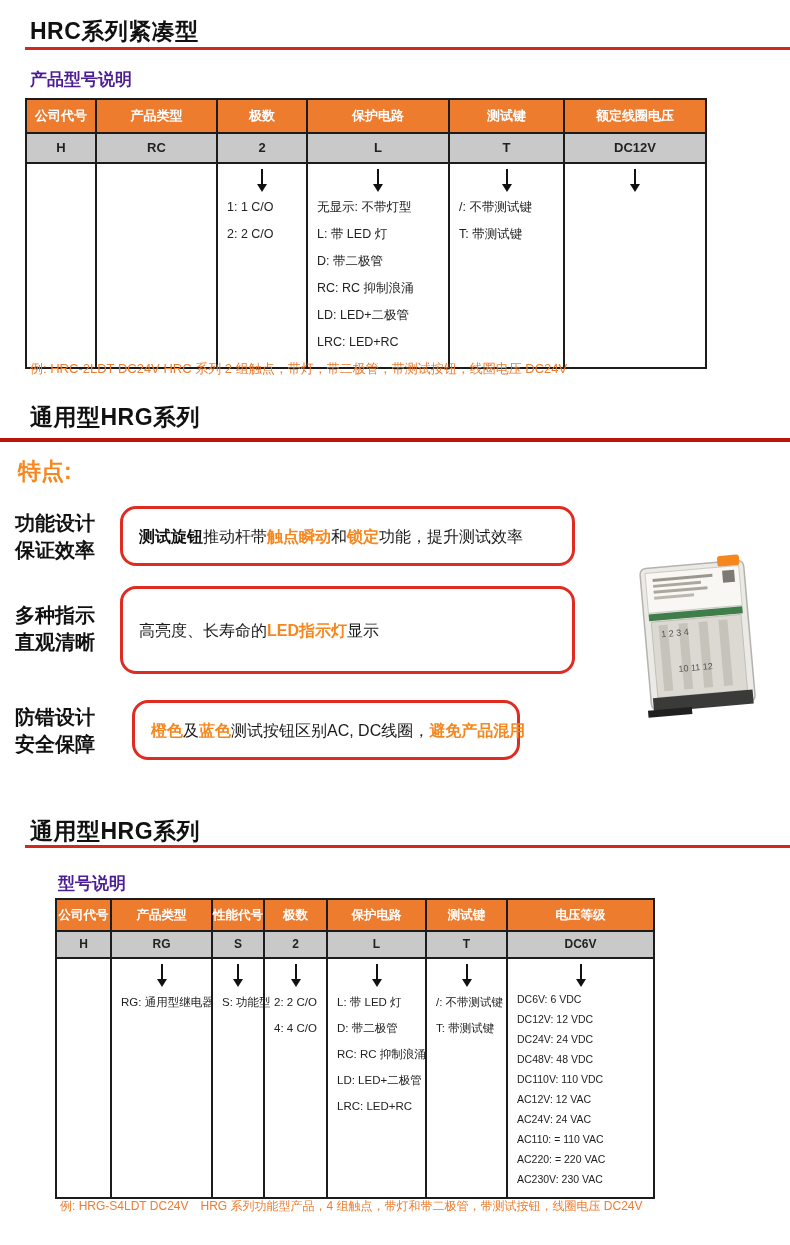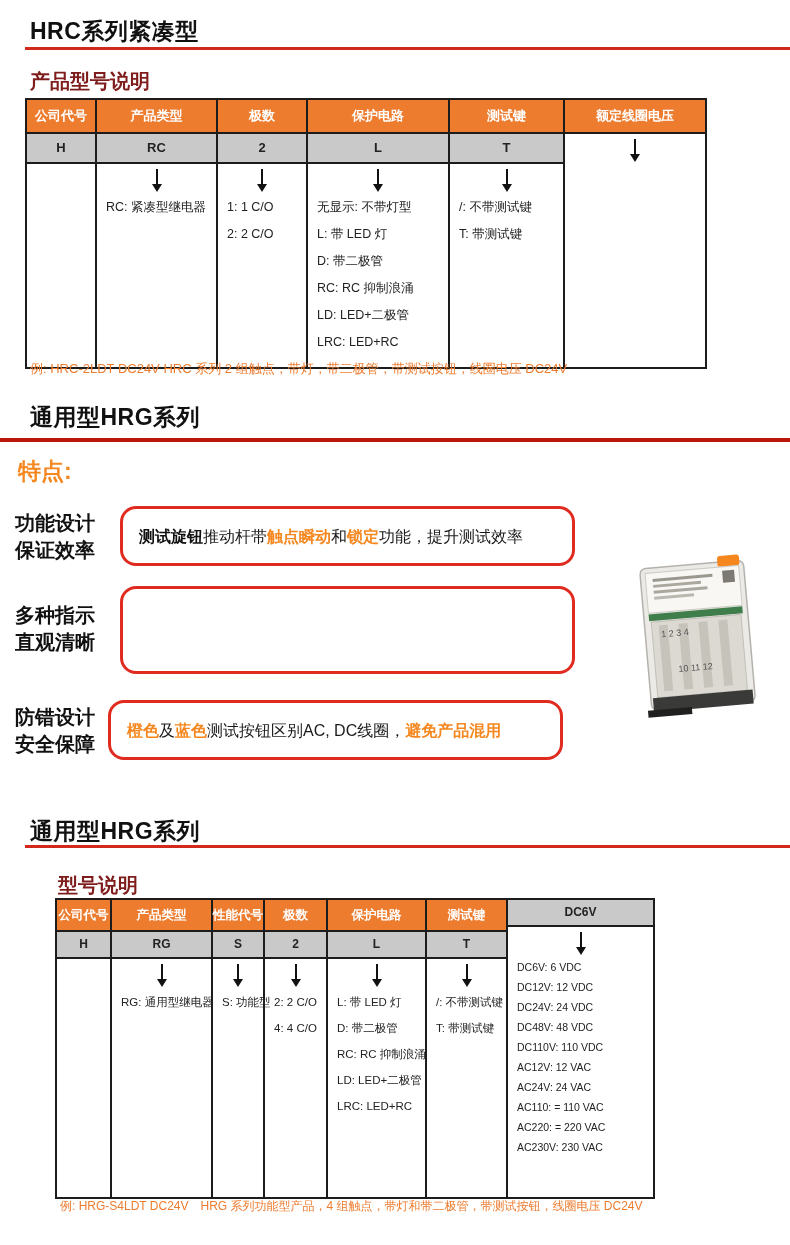--- a/index.html
+++ b/index.html
@@ -4,21 +4,21 @@
 <style>
   html,body{margin:0;padding:0;}
   body{
     width:790px;height:1245px;position:relative;background:#ffffff;
     font-family:"Liberation Sans","DejaVu Sans",sans-serif;color:#1a1a1a;
     overflow:hidden;
   }
   .abs{position:absolute;}
   .h1{font-size:23px;font-weight:bold;color:#111;letter-spacing:0.5px;}
   .redline{background:#d3281c;height:3px;}
-  .sub{font-size:20px;font-weight:bold;color:#7f1d1d;}
+  .sub{font-size:17px;font-weight:bold;color:#4c1d95;}
   .example{font-size:13px;color:#ed7c2f;white-space:nowrap;}
 
   
   .mtable{display:flex;border:2px solid #1c1c1c;background:#fff;box-sizing:border-box;align-items:stretch;}
   .mcol{display:flex;flex-direction:column;border-right:2px solid #1c1c1c;box-sizing:border-box;}
   .mcol:last-child{border-right:none;}
   .mhead{background:#ed7c2f;color:#fff;font-weight:bold;text-align:center;border-bottom:2px solid #1c1c1c;}
   .mcode{background:#c9c9c9;color:#222;font-weight:bold;text-align:center;border-bottom:2px solid #1c1c1c;}
   .mbody{flex:1;padding:0 0 6px 0;}
   .mlist{padding-left:9px;}
@@ -64,26 +64,20 @@
 
 <div class="abs mtable t1">
   <div class="mcol c1">
     <div class="mhead">公司代号</div>
     <div class="mcode">H</div>
     <div class="mbody"></div>
   </div>
   <div class="mcol c2">
     <div class="mhead">产品类型</div>
     <div class="mcode">RC</div>
-    <div class="mbody">
-      <div class="arrow"></div>
-      <div class="mlist">
-          <div class="li">RC: 紧凑型继电器</div>
-        </div>
-    </div>
   </div>
   <div class="mcol c3">
     <div class="mhead">极数</div>
     <div class="mcode">2</div>
     <div class="mbody">
       <div class="arrow"></div>
       <div class="mlist">
           <div class="li">1: 1 C/O</div>
           <div class="li">2: 2 C/O</div>
         </div>
@@ -110,20 +104,21 @@
     <div class="mbody">
       <div class="arrow"></div>
       <div class="mlist">
           <div class="li">/: 不带测试键</div>
           <div class="li">T: 带测试键</div>
         </div>
     </div>
   </div>
   <div class="mcol c6">
     <div class="mhead">额定线圈电压</div>
+    <div class="mcode">DC12V</div>
     <div class="mbody">
       <div class="arrow"></div>
     </div>
   </div>
 </div>
 
 <div class="abs example" style="left:30px;top:360px;">例: HRC-2LDT DC24V HRC 系列 2 组触点，带灯，带二极管，带测试按钮，线圈电压 DC24V</div>
 
 <div class="abs h1" style="left:30px;top:402px;">通用型HRG系列</div>
 <div class="abs redline" style="left:0;top:438px;width:790px;height:4px;background:#bb150a;"></div>
@@ -135,27 +130,28 @@
 </div>
 <div class="abs feat-box" style="left:120px;top:506px;width:455px;height:60px;">
   <div class="feat-line"><span class="seg-bb">测试旋钮</span><span class="seg-b">推动杆带</span><span class="seg-o">触点瞬动</span><span class="seg-b">和</span><span class="seg-o">锁定</span><span class="seg-b">功能，提升测试效率</span></div>
 </div>
 
 <div class="abs feat-label" style="left:15px;top:602px;">
   <div>多种指示</div>
   <div>直观清晰</div>
 </div>
 <div class="abs feat-box" style="left:120px;top:586px;width:455px;height:88px;">
+  <div class="feat-line"><span class="seg-b">高亮度、长寿命的</span><span class="seg-o">LED指示灯</span><span class="seg-b">显示</span></div>
 </div>
 
 <div class="abs feat-label" style="left:15px;top:704px;">
   <div>防错设计</div>
   <div>安全保障</div>
 </div>
-<div class="abs feat-box" style="left:108px;top:700px;width:455px;height:60px;">
+<div class="abs feat-box" style="left:132px;top:700px;width:388px;height:60px;">
   <div class="feat-line"><span class="seg-o">橙色</span><span class="seg-b">及</span><span class="seg-o">蓝色</span><span class="seg-b">测试按钮区别AC, DC线圈，</span><span class="seg-o">避免产品混用</span></div>
 </div>
 
 <svg class="abs" style="left:628px;top:548px;" width="145" height="185" viewBox="0 0 145 185">
   <g transform="rotate(-5 72 92)">
     <rect x="18" y="16" width="104" height="142" rx="6" fill="#eceae6" stroke="#b5b2ad" stroke-width="1.5"></rect>
     <rect x="96" y="10" width="22" height="11" rx="3" fill="#f5871e"></rect>
     <rect x="23" y="21" width="94" height="40" fill="#f8f7f4" stroke="#cfccc6" stroke-width="1"></rect>
     <rect x="30" y="27" width="60" height="3" fill="#9a978f"></rect>
     <rect x="30" y="33" width="48" height="3" fill="#aaa79f"></rect>
@@ -235,20 +231,21 @@
     <div class="mcode">T</div>
     <div class="mbody">
       <div class="arrow"></div>
       <div class="mlist">
           <div class="li">/: 不带测试键</div>
           <div class="li">T: 带测试键</div>
         </div>
     </div>
   </div>
   <div class="mcol c7">
+    <div class="mhead">电压等级</div>
     <div class="mcode">DC6V</div>
     <div class="mbody">
       <div class="arrow"></div>
       <div class="mlist">
           <div class="li">DC6V: 6 VDC</div>
           <div class="li">DC12V: 12 VDC</div>
           <div class="li">DC24V:  24 VDC</div>
           <div class="li">DC48V:  48 VDC</div>
           <div class="li">DC110V:  110 VDC</div>
           <div class="li">AC12V:  12 VAC</div>

